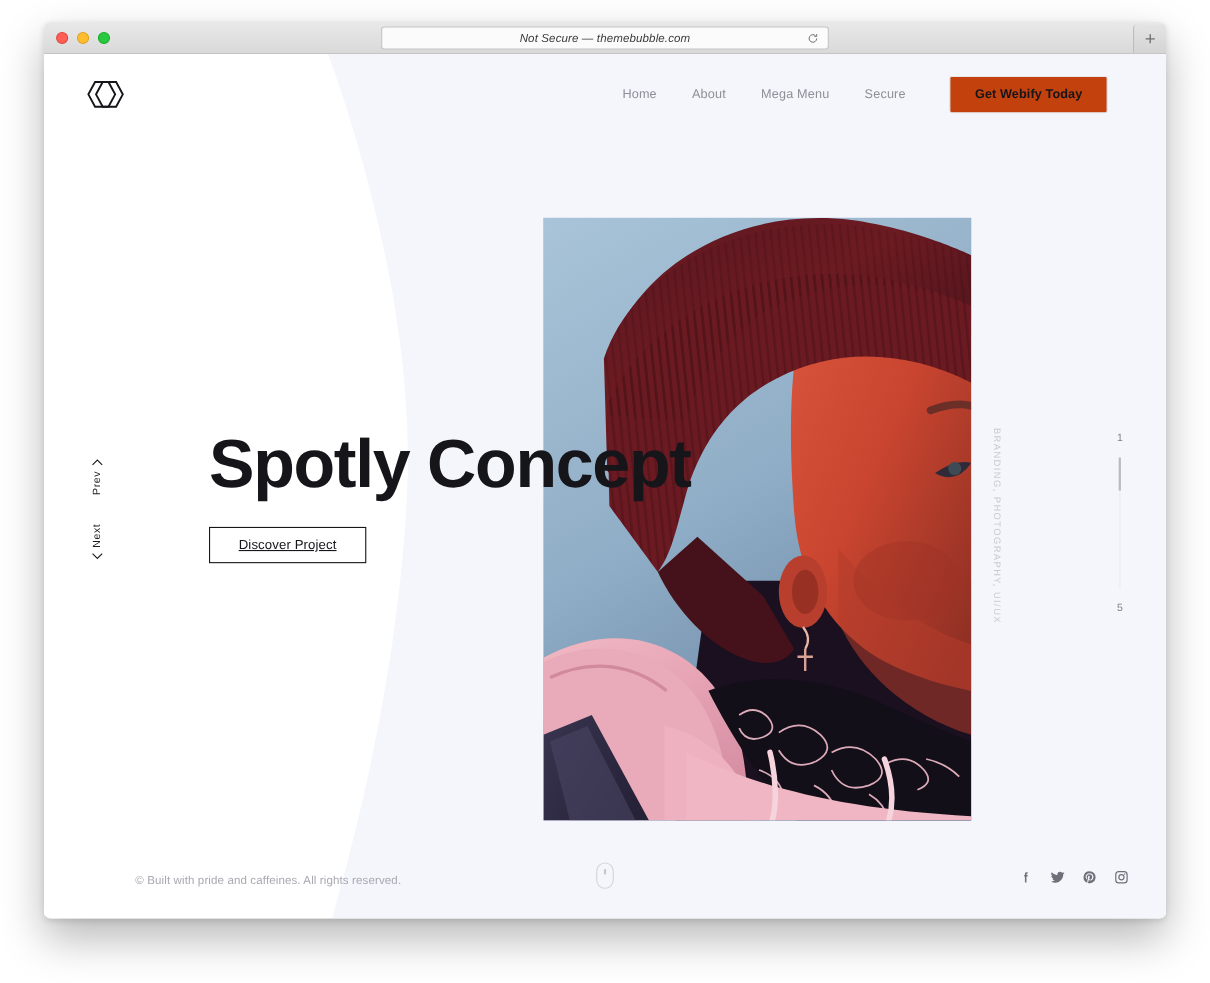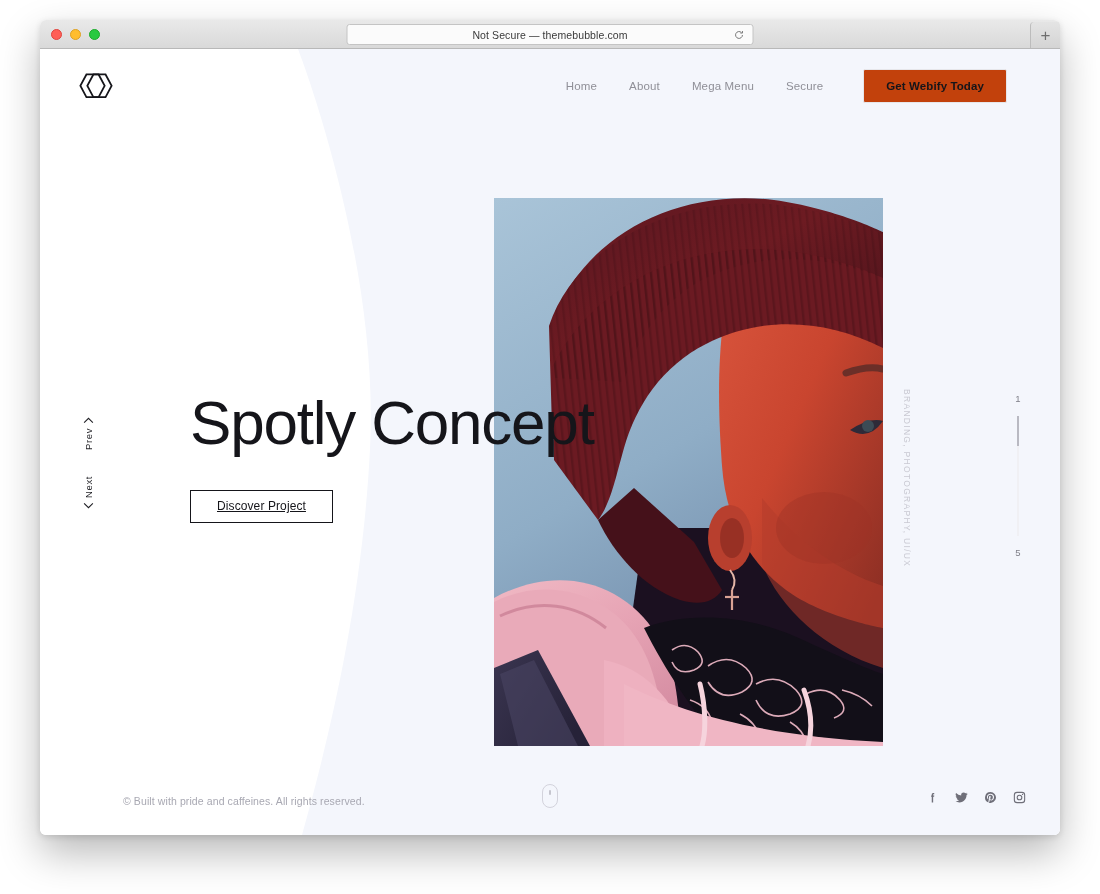--- a/index.html
+++ b/index.html
@@ -26,20 +26,21 @@
   }
 
   
   .titlebar {
     position: relative;
     height: 29px;
     background: linear-gradient(#e9e9e9, #d9d9d9);
     border-bottom: 1px solid #b8b8b8;
     display: flex;
     align-items: center;
+    font-style: italic;
   }
   .traffic-lights {
     display: flex;
     gap: 8px;
     margin-left: 11px;
   }
   .tl {
     width: 11px; height: 11px; border-radius: 50%;
     display: block;
   }
@@ -190,28 +191,28 @@
 
   
   .hero-text {
     position: absolute;
     left: 150px;
     top: 340px;
     z-index: 6;
   }
   .hero-title {
     font-size: 62px;
-    font-weight: 400;
+    font-weight: 700;
     letter-spacing: -1.2px;
     color: #15151a;
     line-height: 1.1;
     white-space: nowrap;
   }
   .discover-btn {
-    margin-top: 33px;
+    margin-top: 22px;
     display: inline-block;
     border: 1px solid #15151a;
     background: transparent;
     padding: 0 26px;
     height: 33px;
     line-height: 31px;
     font-size: 12px;
     color: #15151a;
     letter-spacing: 0.1px;
   }

